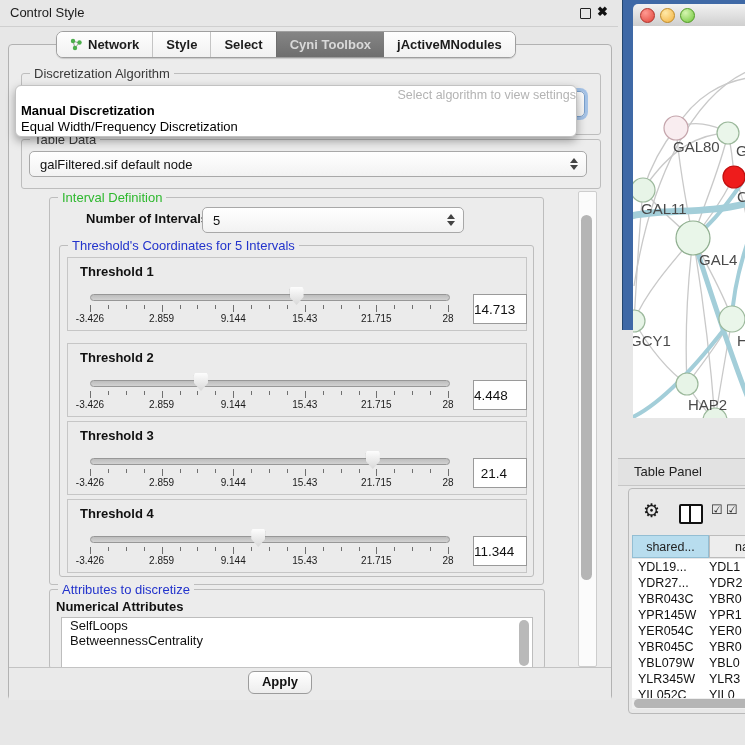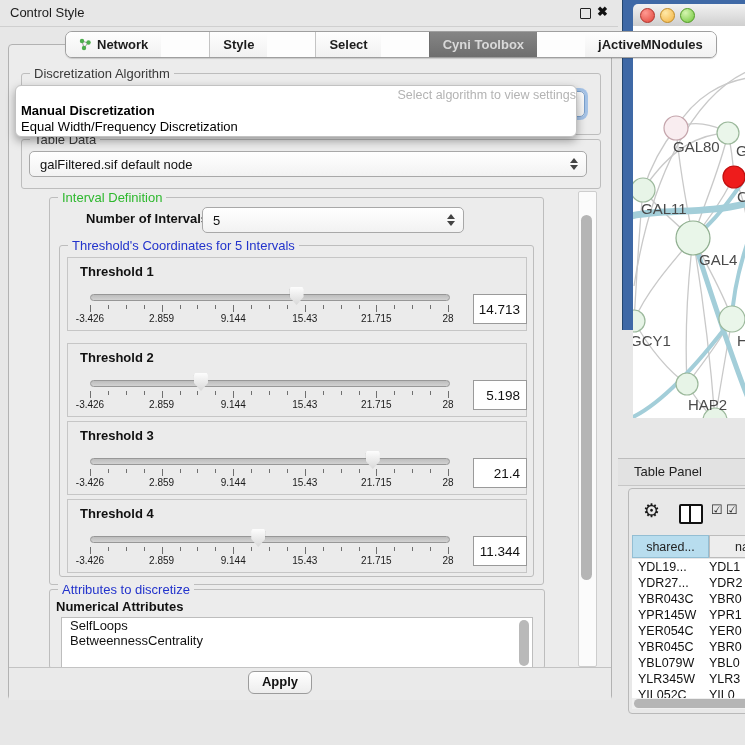--- a/index.html
+++ b/index.html
@@ -10,21 +10,21 @@
 
   
   .titlebar{left:0;top:0;width:618px;height:26px;background:#e7e7e7;border-bottom:1px solid #cfcfcf;}
   .tb-title{position:absolute;left:10px;top:5px;font-size:13px;color:#1b1b1b;}
   .float-ic{position:absolute;left:580px;top:8px;width:9px;height:9px;border:1.6px solid #222;border-radius:1px;}
   .close-ic{position:absolute;left:597px;top:4px;font-size:13px;font-weight:bold;color:#111;}
 
   
   .tabbar{display:flex;align-items:stretch;border:1px solid #9f9f9f;border-radius:7px;overflow:hidden;
           background:#fdfdfd;box-shadow:0 1px 1px rgba(0,0,0,.15);z-index:12;height:25px;}
-  #top-tabs{left:65px;top:31px;gap:48px;}
+  #top-tabs{left:56px;top:31px;}
   #bottom-tabs{left:143px;top:703px;height:23px;}
   .tab{display:flex;align-items:center;gap:5px;padding:0 13px;font-size:13px;font-weight:bold;color:#1c1c1c;
        background:linear-gradient(#fefefe,#f1f1f1);cursor:default;}
   .tab + .tab{border-left:1px solid #c4c4c4;}
   .tab.sel{background:linear-gradient(#858585,#6e6e6e);color:#d9d9d9;border-left:1px solid #6e6e6e;}
   .tab.sel + .tab{border-left:none;}
 
   
   .main-panel{left:8px;top:44px;width:602px;height:654px;background:#ececec;border:1px solid #b2b2b2;border-radius:4px;z-index:5;}
   .group{position:absolute;border:1px solid #bdbdbd;border-radius:3px;}
@@ -51,21 +51,21 @@
   .thr-track{position:absolute;left:22px;top:36px;width:358px;height:5px;background:linear-gradient(#bdbdbd,#d2d2d2);
              border:1px solid #979797;border-radius:4px;}
   .thr-thumb{position:absolute;top:29px;width:14px;height:18px;
              background:linear-gradient(#fdfdfd,#d8d8d8);
              clip-path:polygon(8% 0,92% 0,100% 12%,100% 55%,50% 100%,0 55%,0 12%);
              filter:drop-shadow(0 0 1px #808080);}
   .tick{position:absolute;width:1px;background:#6f6f6f;}
   .tick.maj{top:47px;height:7px;} .tick.min{top:47px;height:4px;}
   .ticklab{position:absolute;top:55px;width:50px;text-align:center;font-size:10px;font-weight:normal;color:#1a1a1a;}
   .thr-value{position:absolute;left:405px;top:36px;width:54px;height:30px;background:#fff;border:1px solid #9a9a9a;
-             font-size:13.5px;color:#111;text-align:right;line-height:30px;padding-right:6px;box-sizing:border-box;}
+             font-size:13.5px;color:#111;text-align:right;line-height:30px;padding-right:19px;box-sizing:border-box;}
 
   .bold-label{position:absolute;font-size:13px;font-weight:bold;color:#111;}
 
   .listbox{position:absolute;background:#fff;border:1px solid #bdbdbd;overflow:hidden;font-size:13px;color:#111;}
   .listbox .li{padding:0 0 0 8px;height:15px;line-height:15px;white-space:nowrap;}
   .list-vthumb{position:absolute;width:10px;border-radius:5px;background:#b9b9b9;}
 
   .bottom-strip{position:absolute;left:0;right:0;top:622px;height:32px;border-top:1px solid #c3c3c3;background:#eaeaea;}
   .apply-btn{position:absolute;left:239px;top:626px;width:62px;height:21px;background:linear-gradient(#ffffff,#ededed);
              border:1px solid #9c9c9c;border-radius:6px;font-size:13px;font-weight:bold;color:#111;
@@ -246,21 +246,21 @@
           <div class="tick min" style="left: 254.7px;"></div>
           <div class="tick min" style="left: 272.6px;"></div>
           <div class="tick min" style="left: 290.5px;"></div>
           <div class="tick maj" style="left: 308.4px;"></div>
           <div class="ticklab" style="left: 283.4px;">21.715</div>
           <div class="tick min" style="left: 326.3px;"></div>
           <div class="tick min" style="left: 344.2px;"></div>
           <div class="tick min" style="left: 362.1px;"></div>
           <div class="tick maj" style="left: 380px;"></div>
           <div class="ticklab" style="left: 355px;">28</div>
-          <div class="thr-value">5.198</div>
+          <div class="thr-value">4.448</div>
         </div>
         <div class="thr-box" style="top: 376px;">
           <div class="thr-label">Threshold 3</div>
           <div class="thr-track"></div>
           <div class="thr-thumb" style="left: 297.82px;"></div>
           <div class="tick maj" style="left: 22px;"></div>
           <div class="ticklab" style="left: -3px;">-3.426</div>
           <div class="tick min" style="left: 39.9px;"></div>
           <div class="tick min" style="left: 57.8px;"></div>
           <div class="tick min" style="left: 75.7px;"></div>

